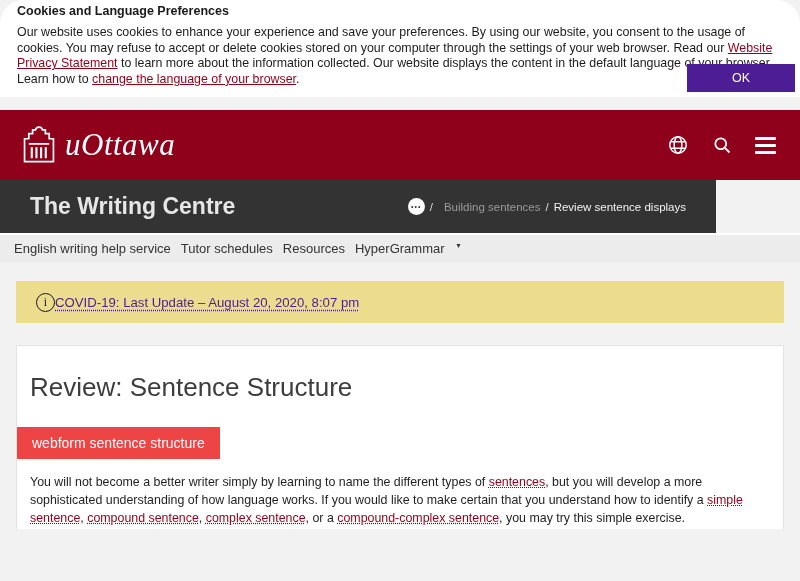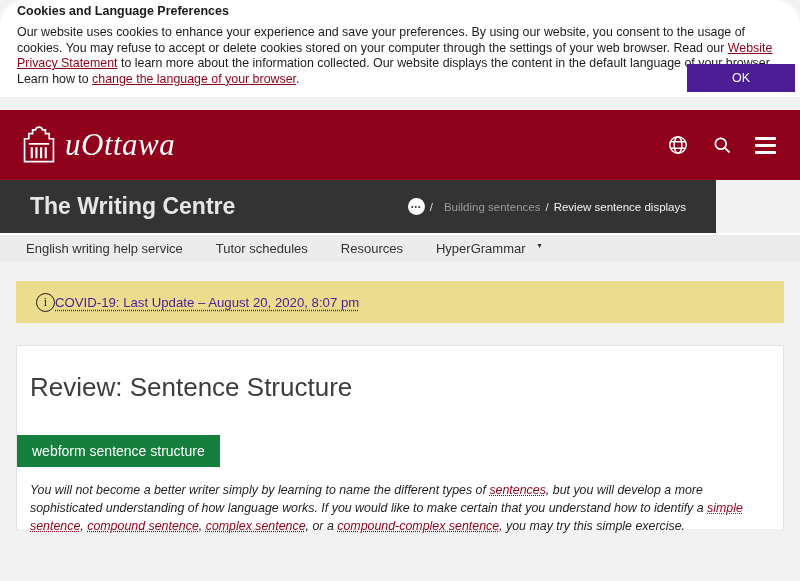--- a/index.html
+++ b/index.html
@@ -25,35 +25,35 @@
   
   .title-bar { position:absolute; top:180px; left:0; width:716px; height:53px; background:#333333; }
   .site-title { position:absolute; left:30px; top:13px; font-size:23px; font-weight:bold; color:#e6e6e6; cursor:pointer; }
   .breadcrumb { position:absolute; right:30px; top:0; height:100%; display:flex; align-items:center; gap:5px; font-size:11.5px; }
   .crumb-ellipsis { width:17px; height:17px; border-radius:50%; background:#ffffff; color:#333333; display:flex; align-items:center; justify-content:center; font-size:7px; letter-spacing:1px; cursor:pointer; }
   .crumb-sep { color:#dedede; }
   .crumb-parent { color:#9a9a9a; cursor:pointer;margin-left:6px; }
   .crumb-current { color:#f2f2f2; }
 
   
-  .nav-bar { position:absolute; top:233px; left:0; width:800px; height:29px; background:#ececec; border-top:2px solid #ffffff; display:flex; align-items:center; padding-left:26px; gap:33px; }
+  .nav-bar { position:absolute; top:233px; left:0; width:800px; height:29px; background:#ececec; border-top:2px solid #ffffff; display:flex; align-items:center; padding-left:14px; gap:10px; }
   .nav-link { font-size:13px; color:#333333; text-decoration:none; cursor:pointer; }
   .nav-item-with-arrow { display:flex; align-items:flex-start; gap:12px; }
   .dropdown-arrow { font-size:8px; color:#333333; }
 
   
   .alert-banner { position:absolute; top:281px; left:16px; width:768px; height:42px; background:#ebdc8e; display:flex; align-items:center; }
   .info-icon { width:19px; height:19px; min-width:19px; border:1.5px solid #1a1a1a; border-radius:50%; margin-left:20px; display:flex; align-items:center; justify-content:center; font-family:"Liberation Serif", serif; font-size:12px; font-style:normal; color:#1a1a1a; }
   .alert-link { font-size:13.2px; color:#4c1d95; text-decoration:underline dotted; text-underline-offset:3px; cursor:pointer; }
 
   
   .content-card { position:absolute; top:345px; left:16px; width:768px; height:184px; background:#ffffff; border:1px solid #e3e3e3; border-bottom:none; }
   .page-heading { margin:26px 0 0 13px; font-size:26px; font-weight:400; color:#3d3d3d; }
-  .webform-tag { display:inline-block; margin-top:32px; background:#15803d; color:#ffffff; font-size:14px; padding:8px 15px; }
-  .content-paragraph { margin:14px 13px 0 13px; font-size:12.4px; line-height:18px; color:#1f1f1f;font-style:italic; }
+  .webform-tag { display:inline-block; margin-top:24px; background:#ef4444; color:#ffffff; font-size:14px; padding:8px 15px; }
+  .content-paragraph { margin:14px 13px 0 13px; font-size:12.4px; line-height:18px; color:#1f1f1f; }
   .content-paragraph a { color:#8F001A; text-decoration:underline dotted; cursor:pointer; }
 </style>
 </head>
 <body>
 
 <div id="screen">
 
   <div class="cookie-banner">
     <div class="cookie-title">Cookies and Language Preferences</div>
     <div class="cookie-text"><span>Our website uses cookies to enhance your experience and save your preferences. By using our website, you consent to the usage of cookies. You may refuse to accept or delete cookies stored on your computer through the settings of your web browser. Read our </span><a>Website Privacy Statement</a><span> to learn more about the information collected. Our website displays the content in the default language of your browser. Learn how to </span><a>change the language of your browser</a><span>.</span></div>

